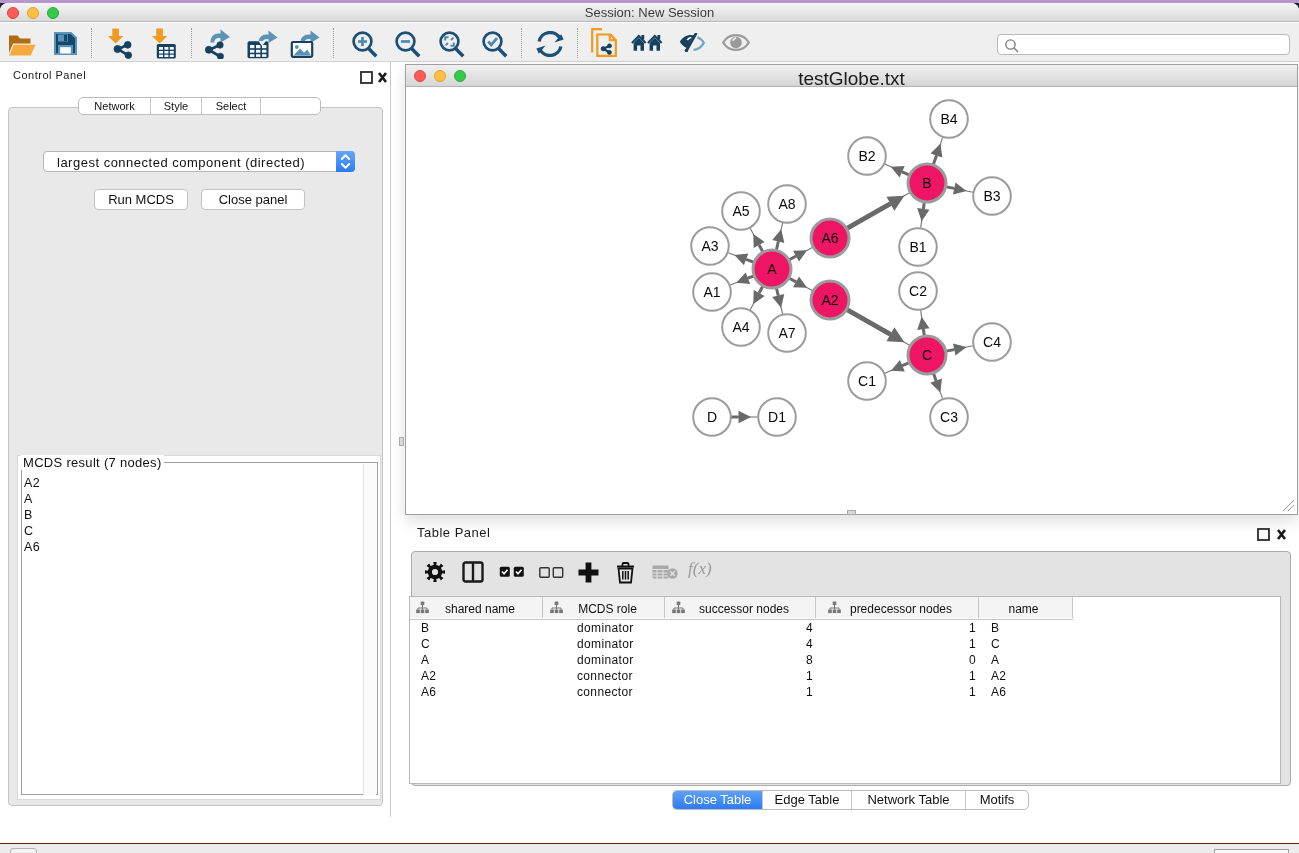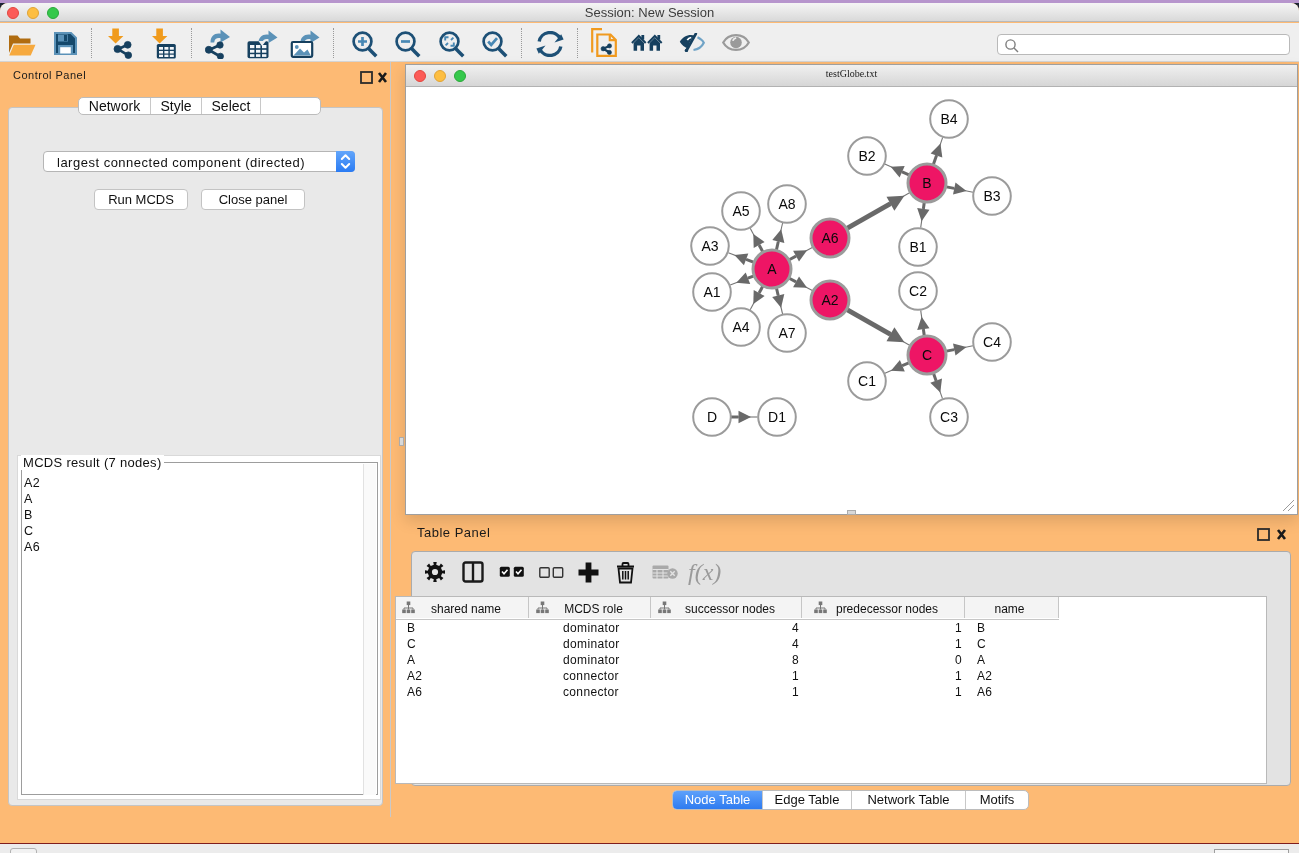--- a/index.html
+++ b/index.html
@@ -1,51 +1,51 @@
 <!DOCTYPE html>
 <html><head>
 <meta charset="utf-8">
 <style>
 * { margin:0; padding:0; box-sizing:border-box; }
 html,body { width:1299px; height:853px; overflow:hidden; font-family:"Liberation Sans", sans-serif; }
 body { background:#1e2534; position:relative; }
 #topstrip { position:absolute; left:0; top:0; width:1299px; height:3px; background:#b795cd; }
 .abs { position:absolute; }
-#app { position:absolute; left:0; top:3px; width:1299px; height:844px; background:#fdba74; border-radius:8px 8px 0 0; }
+#app { position:absolute; left:0; top:3px; width:1299px; height:844px; background:#ffffff; border-radius:8px 8px 0 0; }
 #titlebar { position:absolute; left:0; top:0; width:1299px; height:19px; background:linear-gradient(#f5f5f5,#d9d9d9); border-radius:8px 8px 0 0; border-bottom:1px solid #b9b9b9; }
 .tl { position:absolute; top:3.5px; width:12px; height:12px; border-radius:50%; }
 #title-text { position:absolute; top:2px; width:100%; text-align:center; font-size:13px; color:#3c3c3c; }
 #toolbar { position:absolute; left:0; top:20px; width:1299px; height:39px; background:#efefef; border-bottom:1px solid #d4d4d4; }
 .sep { position:absolute; top:5px; height:30px; width:0; border-left:1px dotted #9a9a9a; }
 #searchbox { position:absolute; left:997px; top:11px; width:293px; height:21px; background:#fff; border:1px solid #b9b9b9; border-radius:4px; }
 
 #cp-title { position:absolute; left:13px; top:66px; font-size:11px; letter-spacing:0.5px; color:#1a1a1a; }
 #cp-box { position:absolute; left:8px; top:104px; width:375px; height:699px; background:#e9e9e9; border:1px solid #c5c5c5; border-radius:4px; }
 #cp-tabs { position:absolute; left:78px; top:94px; width:243px; height:18px; display:flex; background:#fff; border:1px solid #bcbcbc; border-radius:5px; overflow:hidden; }
-#cp-tabs div { flex:none; text-align:center; font-size:14px; line-height:16.5px; color:#111; border-right:1px solid #c8c8c8; }
+#cp-tabs div { flex:none; text-align:center; font-size:11px; line-height:16.5px; color:#111; border-right:1px solid #c8c8c8; }
 #cp-tabs div:last-child { border-right:none;margin-top:16px; }
 .opt-label { position:absolute; left:0; top:0; width:375px; text-align:center; font-size:13px; letter-spacing:0.5px; color:#111; }
 #dropdown { position:absolute; left:43px; top:148px; width:312px; height:21px; background:#fff; border:1px solid #b5b5b5; border-radius:4px; }
 #dd-text { position:absolute; left:13px; top:2.5px; font-size:13px; letter-spacing:0.5px; color:#111; }
 #dd-btn { position:absolute; right:-1px; top:-1px; width:19px; height:21px; background:linear-gradient(#63a6fb,#2a7bf3); border-radius:0 4px 4px 0; }
 .btn { position:absolute; height:21px; background:#fff; border:1px solid #c3c3c3; border-radius:4px; font-size:13px; color:#111; text-align:center; line-height:19px; }
 #mcds-box { position:absolute; left:17px; top:452px; width:364px; height:345px; background:#fff; border:1px solid #d9d9d9; }
 #mcds-fs { position:absolute; left:3px; top:6px; width:357px; height:333px; border:1px solid #9d9d9d; }
 #mcds-lab { position:absolute; left:-1px; top:-8px; background:#fff; padding:0 2px; font-size:13px; letter-spacing:0.3px; color:#111; }
 .mcds-item { position:absolute; left:2px; font-size:12.5px; letter-spacing:0.3px; color:#111; }
 #mcds-sb { position:absolute; right:1px; top:1px; width:13px; height:331px; background:#fafafa; border-left:1px solid #e2e2e2; }
 #cp-edge { position:absolute; left:390px; top:59px; width:1px; height:755px; background:#c9c9c9; }
 
 #netwin { position:absolute; left:405px; top:61px; width:893px; height:451px; background:#fff; border:1px solid #9f9f9f; box-shadow:0 6px 14px rgba(0,0,0,0.13); }
 #net-title { position:absolute; left:0; top:0; width:100%; height:22px; background:linear-gradient(#f0f0f0,#d6d6d6); border-bottom:1px solid #b2b2b2; }
-#net-title .t { position:absolute; top:3px; width:100%; text-align:center; font-size:10px; color:#1a1a1a;font-family:Liberation Serif, serif; }
+#net-title .t { position:absolute; top:3px; width:100%; text-align:center; font-size:19px; color:#1a1a1a; }
 
 #tp-title { position:absolute; left:417px; top:522px; font-size:13px; letter-spacing:0.5px; color:#1a1a1a; }
 #tp-box { position:absolute; left:411px; top:548px; width:880px; height:235px; background:#e3e3e3; border:1px solid #ababab; border-radius:4px; }
-#tbl { position:absolute; left:395px; top:593px; width:872px; height:188px; background:#fff; border:1px solid #b9b9b9; }
+#tbl { position:absolute; left:409px; top:593px; width:872px; height:188px; background:#fff; border:1px solid #b9b9b9; }
 .th { position:absolute; top:0; height:21px; background:#f4f4f4; border-right:1px solid #c6c6c6; }
 .th span { position:absolute; top:5px; left:8px; right:0; text-align:center; font-size:12px; color:#111; }
 .td { position:absolute; font-size:12px; letter-spacing:0.35px; color:#111; }
 #btabs { position:absolute; left:672px; top:787px; height:20px; display:flex; background:#fff; border:1px solid #bcbcbc; border-radius:5px; overflow:hidden; }
 #btabs div { text-align:center; font-size:13px; line-height:18.5px; color:#111; border-right:1px solid #c8c8c8; }
 #btabs div:last-child { border-right:none; }
 
 #statusbar { position:absolute; left:0; top:795px; width:1299px; height:30px; background:#ececec; border-top:1px solid #7f1d1d;margin-top:45px; }
 #membtn { position:absolute; left:1214px; top:5px; width:75px; height:23px; background:#f8f8f8; border:1px solid #9e9e9e; font-size:12px; color:#111; }
 #listbtn { position:absolute; left:10px; top:4px; width:27px; height:22px; background:#f2f2f2; border:1px solid #b2b2b2; border-radius:3px; }
@@ -386,21 +386,21 @@
    <svg class="abs" style="left:240px;top:13px" width="26" height="14" viewBox="0 0 26 14">
      <g fill="#a9a9a9">
           <rect x="0.5" y="0.5" width="16" height="13" rx="1"></rect>
      </g>
      <g stroke="#e3e3e3" stroke-width="1">
           <path d="M0.5 4.5 h16 M0.5 8 h16 M0.5 11 h16 M5 4.5 V14 M11 4.5 V14"></path>
         </g>
      <circle cx="20.5" cy="8.5" r="5.2" fill="#a9a9a9"></circle>
      <path d="M18.3 6.3 l4.4 4.4 M22.7 6.3 l-4.4 4.4" stroke="#e3e3e3" stroke-width="1.4"></path>
    </svg>
-   <div class="abs" style="left:276px;top:7px;width:36px;font-size:24px;font-style:italic;color:#9a9a9a;font-family:'Liberation Serif',serif;">f(x)</div>
+   <div class="abs" style="left:276px;top:7px;width:36px;font-size:17px;font-style:italic;color:#9a9a9a;font-family:'Liberation Serif',serif;">f(x)</div>
  </div>
  <div id="tbl">
    <div class="th" style="left:0;width:133px">
         <span>shared name</span>
       </div>
    <div class="th" style="left:133px;width:122px">
         <span>MCDS role</span>
       </div>
    <div class="th" style="left:255px;width:151px">
         <span>successor nodes</span>
@@ -468,21 +468,21 @@
       <div class="td" style="left:0;top:72px;width:403px;text-align:right">1</div>
       <div class="td" style="left:0;top:72px;width:566px;text-align:right">1</div>
       <div class="td" style="left:581px;top:72px">A2</div>
    <div class="td" style="left:11px;top:88px">A6</div>
       <div class="td" style="left:167px;top:88px">connector</div>
       <div class="td" style="left:0;top:88px;width:403px;text-align:right">1</div>
       <div class="td" style="left:0;top:88px;width:566px;text-align:right">1</div>
       <div class="td" style="left:581px;top:88px">A6</div>
  </div>
  <div id="btabs">
-   <div style="width:90px" class="selblue">Node Table</div>
+   <div style="width:90px" class="selblue">Close Table</div>
    <div style="width:89px">Edge Table</div>
    <div style="width:114px">Network Table</div>
    <div style="width:62px">Motifs</div>
  </div>
  <div id="statusbar">
    <div id="listbtn">
      <svg class="abs" style="left:5px;top:4px" width="16" height="14" viewBox="0 0 16 14">
        <g fill="#111">
             <rect x="0.4" y="0.6" width="3" height="3"></rect>
             <rect x="0.4" y="5.6" width="3" height="3"></rect>

